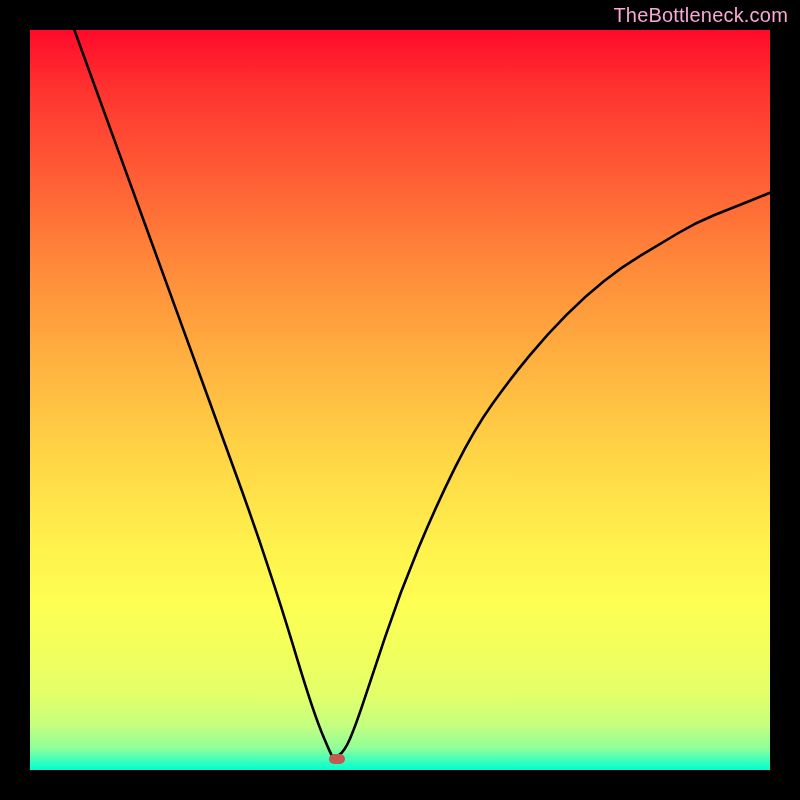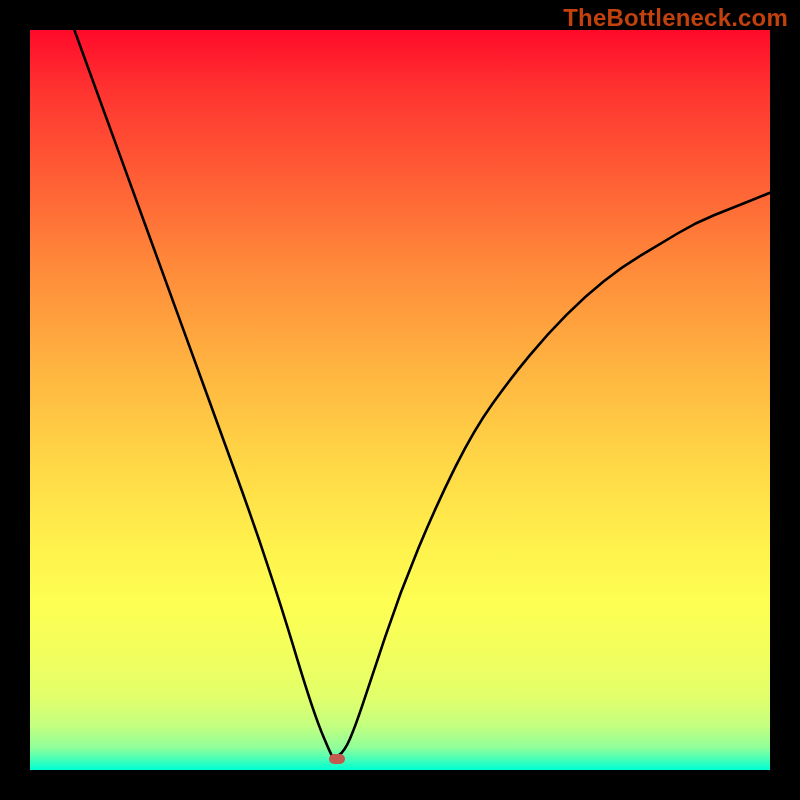--- a/index.html
+++ b/index.html
@@ -31,23 +31,23 @@
       #c4ff80 94%,
       #8fff9a 97%,
       #30ffc0 99%,
       #00ffd5 100%
     );
   }
   .watermark {
     position: absolute;
     top: 4px;
     right: 12px;
-    color: #c2410c;
-    font-size: 24px;
-    font-weight: 700;
+    color: #f9a8d4;
+    font-size: 20px;
+    font-weight: 400;
     letter-spacing: 0.2px;
     z-index: 5;
   }
   svg.curve {
     position: absolute;
     left: 0;
     top: 0;
     width: 740px;
     height: 740px;
     z-index: 3;

